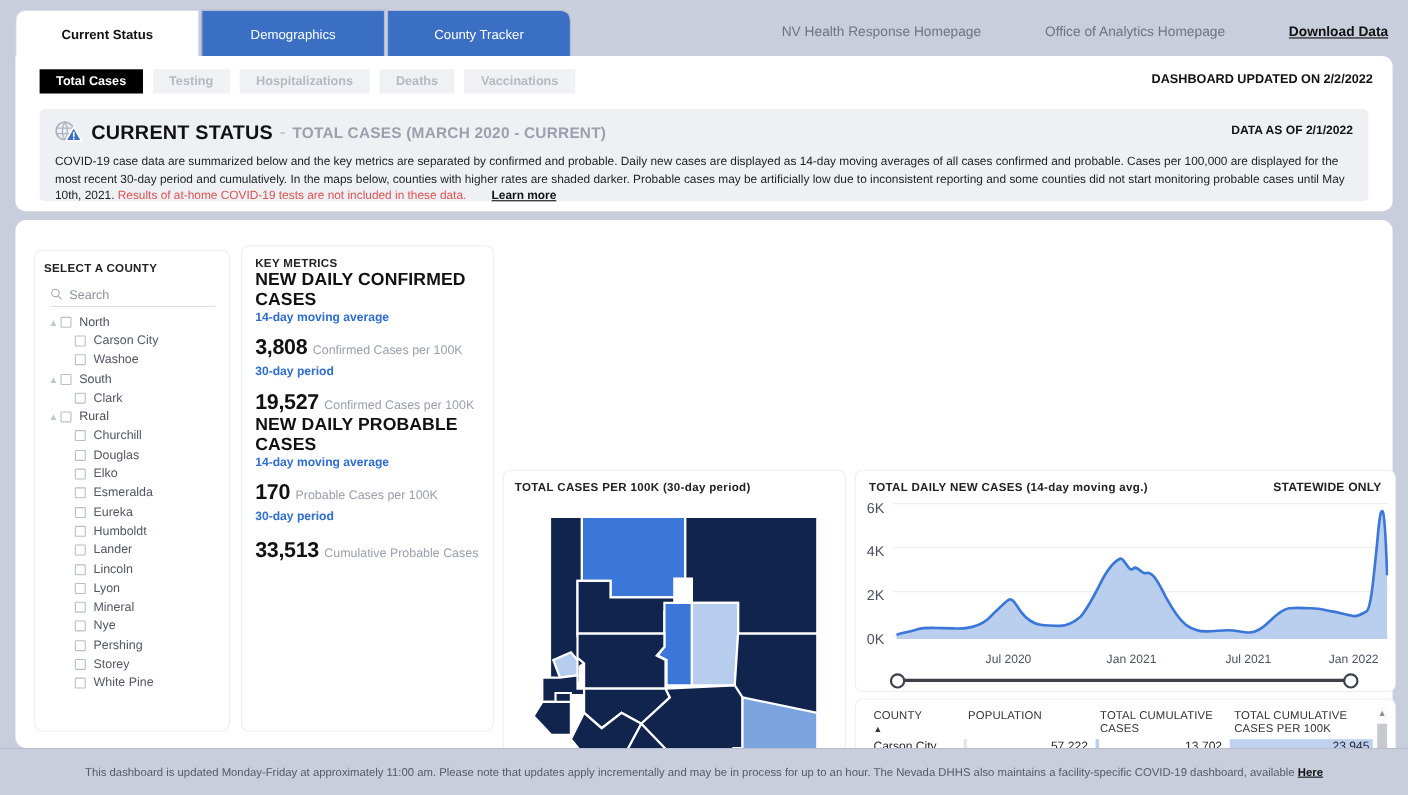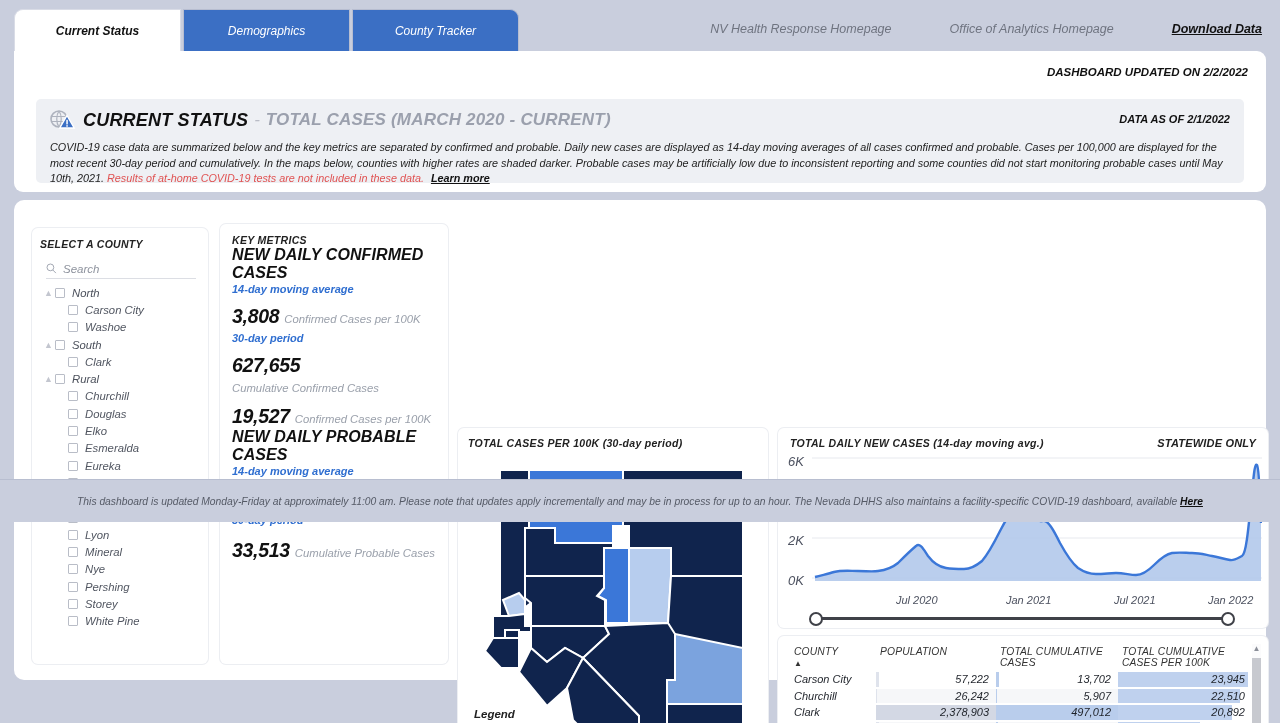--- a/index.html
+++ b/index.html
@@ -2,21 +2,21 @@
 <html><head>
 <meta charset="utf-8">
 <style>
   * { box-sizing: border-box; margin: 0; padding: 0; }
   html, body {
     width: 1280px; height: 723px;
     background: #c9cedd;
     font-family: "Liberation Sans", sans-serif;
     overflow: hidden;
   }
-  .page { position: relative; width: 1280px; height: 522px; font-style: italic; }
+  .page { position: relative; width: 1280px; height: 723px; }
 
   
   .topnav {
     position: absolute; left: 0; top: 0; width: 1280px; height: 52px;
     background: #c9cedd;
   }
   .tabstrip { position: absolute; left: 14px; top: 9px; display: flex; height: 42px; }
   .tab {
     width: 167px; height: 42px; display: flex; align-items: center; justify-content: center;
     font-size: 12px; color: #fff; background: #3b6fc4; border: 1px solid #b7bdd0;
@@ -47,27 +47,27 @@
 
   
   .banner {
     position: absolute; left: 22px; top: 48px; width: 1208px; height: 84px;
     background: #eef0f4; border-radius: 5px; padding: 10px 14px;
   }
   .banner-head { display: flex; align-items: center; }
   .globe-icon { width: 26px; height: 22px; margin-right: 7px; position: relative; flex: none; }
   .ttl-main { font-size: 18px; font-weight: bold; color: #111; letter-spacing: .2px; }
   .ttl-dash { font-size: 17px; color: #b9bcc6; margin: 0 6px; }
-  .ttl-sub { font-size: 17px; font-weight: bold; color: #9ba0ad; letter-spacing: .2px; }
+  .ttl-sub { font-size: 14px; font-weight: bold; color: #9ba0ad; letter-spacing: .2px; }
   .data-as-of { position: absolute; right: 14px; top: 14px; font-size: 11px; font-weight: bold; color: #111; }
   .banner-body {
     margin-top: 9px; font-size: 10.8px; line-height: 1.45; color: #222; width: 1185px;
   }
   .red { color: #e05252; }
-  .learn { color: #111; font-weight: bold; text-decoration: underline; margin-left: 4px; }
+  .learn { color: #111; font-weight: bold; text-decoration: underline; margin-left: 20px; }
 
   
   .bodycard {
     position: absolute; left: 14px; top: 200px; width: 1252px; height: 480px;
     background: #fff; border-radius: 10px;
   }
 
   .card {
     position: absolute; background: #fff; border-radius: 6px;
     box-shadow: 0 0 0 1px #eceef2;
@@ -173,20 +173,37 @@
         </div>
     </div>
     <div class="navlinks">
       <span class="navlink">NV Health Response Homepage</span>
       <span class="navlink">Office of Analytics Homepage</span>
       <span class="navlink strong">Download Data</span>
     </div>
   </div>
 
   <div class="shell">
+    <div class="subtabs">
+      <div class="subtab active">
+          <span>Total Cases</span>
+        </div>
+      <div class="subtab">
+          <span>Testing</span>
+        </div>
+      <div class="subtab">
+          <span>Hospitalizations</span>
+        </div>
+      <div class="subtab">
+          <span>Deaths</span>
+        </div>
+      <div class="subtab">
+          <span>Vaccinations</span>
+        </div>
+    </div>
     <div class="dash-updated">DASHBOARD UPDATED ON 2/2/2022</div>
 
     <div class="banner">
       <div class="banner-head">
         <span class="globe-icon">
           <svg width="26" height="22" viewBox="0 0 26 22">
             <circle cx="9" cy="10" r="8" fill="none" stroke="#aeb3be" stroke-width="1.6"></circle>
             <path d="M1.5 7.5h15M1.5 12.5h15M9 2c-3 4-3 12 0 16M9 2c3 4 3 12 0 16" fill="none" stroke="#aeb3be" stroke-width="1.2"></path>
             <path d="M17 6.5l7.2 12.5H9.8z" fill="#3b6fc4" stroke="#fff" stroke-width="1.4"></path>
             <rect x="16.3" y="10.8" width="1.5" height="4.6" fill="#fff"></rect>
@@ -312,24 +329,20 @@
       <div class="card-title">KEY METRICS</div>
       <div class="kicker">NEW DAILY CONFIRMED CASES</div>
       <div class="blue-note">14-day moving average</div>
 
       <div class="metric-line" style="margin-top:10px">
         <span class="mid">3,808</span>
         <span class="mid-lab">Confirmed Cases per 100K</span>
       </div>
       <div class="blue-note" style="margin-top:4px">30-day period</div>
 
-      <div class="metric-line" style="margin-top:10px">
-        <span class="mid">627,655</span>
-        <span class="mid-lab">Cumulative Confirmed Cases</span>
-      </div>
 
       <div class="metric-line" style="margin-top:11px">
         <span class="mid">19,527</span>
         <span class="mid-lab">Confirmed Cases per 100K</span>
       </div>
 
       <div class="kicker">NEW DAILY PROBABLE CASES</div>
       <div class="blue-note">14-day moving average</div>
 
       <div class="metric-line" style="margin-top:10px">

